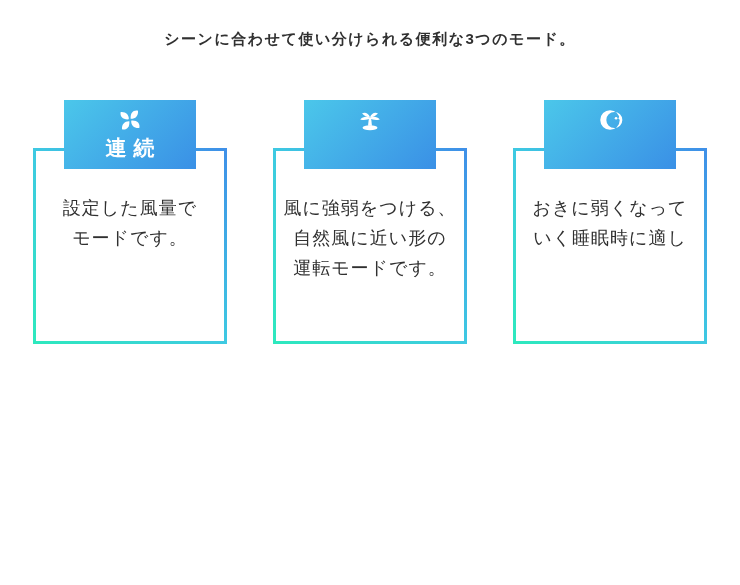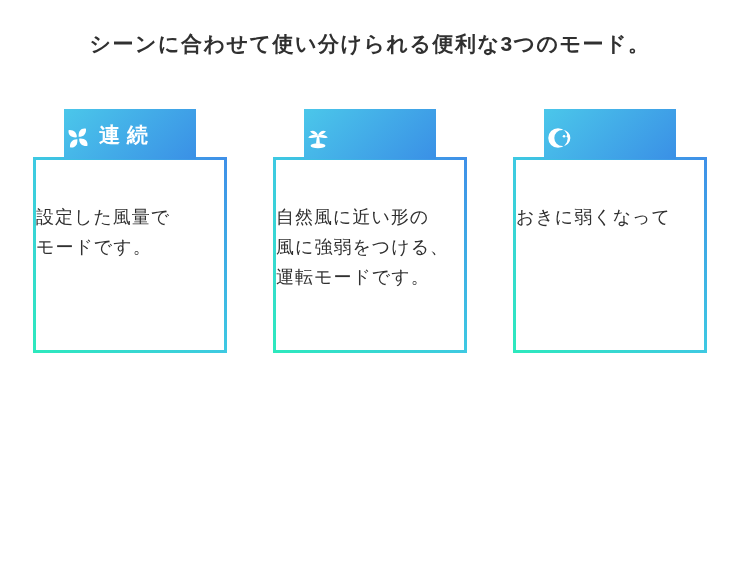--- a/index.html
+++ b/index.html
@@ -27,50 +27,50 @@
     white-space:nowrap;color:var(--text);
     text-shadow:
       3px 0 0 #fff,-3px 0 0 #fff,0 3px 0 #fff,0 -3px 0 #fff,
       3px 3px 0 #fff,-3px -3px 0 #fff,3px -3px 0 #fff,-3px 3px 0 #fff,
       5px 0 2px #fff,-5px 0 2px #fff,0 5px 2px #fff,0 -5px 2px #fff;
   }
 
   
   .subtitle{
     margin-top:30px;text-align:center;
-    font-size:21px;font-weight:700;letter-spacing:1.5px;
+    font-size:15px;font-weight:700;letter-spacing:1.5px;
     color:var(--text);
   }
 
   
   .modes{display:flex;justify-content:center;gap:46px;margin-top:51px;}
   .card{position:relative;width:194px;}
 
   .badge{
     position:absolute;top:0;left:50%;transform:translateX(-50%);
-    width:132px;height:50px;z-index:2;
+    width:132px;height:69px;z-index:2;
     background:linear-gradient(135deg,var(--badge-start) 0%,var(--badge-end) 100%);
-    display:flex;flex-direction:row;align-items:center;
+    display:flex;flex-direction:column;align-items:center;
   }
   .badge-icon{margin-top:7px;flex:0 0 auto;}
   .badge-label{
     margin-top:1px;color:#fff;font-size:21px;font-weight:600;
     letter-spacing:7px;padding-left:7px;white-space:nowrap;
   }
 
   .card-box{
     margin-top:48px;height:196px;position:relative;
     background:linear-gradient(45deg,var(--teal) 0%,var(--cyan) 50%,var(--blue) 100%);
   }
   .card-inner{
     position:absolute;top:3px;left:3px;right:3px;bottom:3px;
     background:#fff;padding-top:42px;
   }
   .line{
-    font-size:18px;line-height:30px;
+    text-align:center;font-size:18px;line-height:30px;
     letter-spacing:1px;font-weight:500;color:var(--text);white-space:nowrap;
   }
 </style>
 </head>
 <body>
 
 <div class="page">
 
 
   <div class="subtitle">シーンに合わせて使い分けられる便利な3つのモード。</div>
@@ -105,38 +105,39 @@
             <path d="M12 7.6 C 13.2 4.4 16 3 18.8 4.3 C 17 6.6 14.4 7.8 12.3 7.7 Z"></path>
             <path d="M12 7.9 C 9 6.4 5.6 7.1 3.6 9.5 C 6.9 10.5 10.2 9.7 12 8.7 Z"></path>
             <path d="M12 7.9 C 15 6.4 18.4 7.1 20.4 9.5 C 17.1 10.5 13.8 9.7 12 8.7 Z"></path>
             <path d="M11.1 8 L 10.3 15 L 13.7 15 L 12.9 8 Z"></path>
             <ellipse cx="12" cy="16.6" rx="6.4" ry="2.2"></ellipse>
           </g>
         </svg>
       </div>
       <div class="card-box">
         <div class="card-inner">
+          <div class="line">風に強弱をつける、</div>
           <div class="line">自然風に近い形の</div>
-          <div class="line">風に強弱をつける、</div>
           <div class="line">運転モードです。</div>
         </div>
       </div>
     </div>
 
     <div class="card">
       <div class="badge">
         <svg class="badge-icon" width="28" height="26" viewBox="0 0 24 24" aria-hidden="true">
           <g fill="#ffffff">
             <path fill-rule="evenodd" d="M3 12 a9 9 0 1 0 18 0 a9 9 0 1 0 -18 0 M8.6 12 a7.4 7.4 0 1 0 14.8 0 a7.4 7.4 0 1 0 -14.8 0 Z"></path>
             <circle cx="17.6" cy="10.4" r="1.25"></circle>
             <circle cx="21.2" cy="10.4" r="1.25"></circle>
           </g>
         </svg>
       </div>
       <div class="card-box">
         <div class="card-inner">
           <div class="line">おきに弱くなって</div>
+          <div class="line">いく睡眠時に適し</div>
         </div>
       </div>
     </div>
 
   </div>
 </div>
 
 </body></html>

